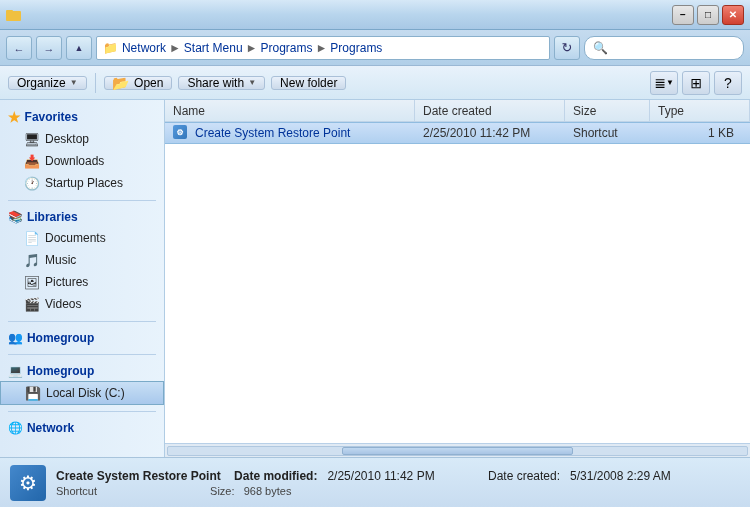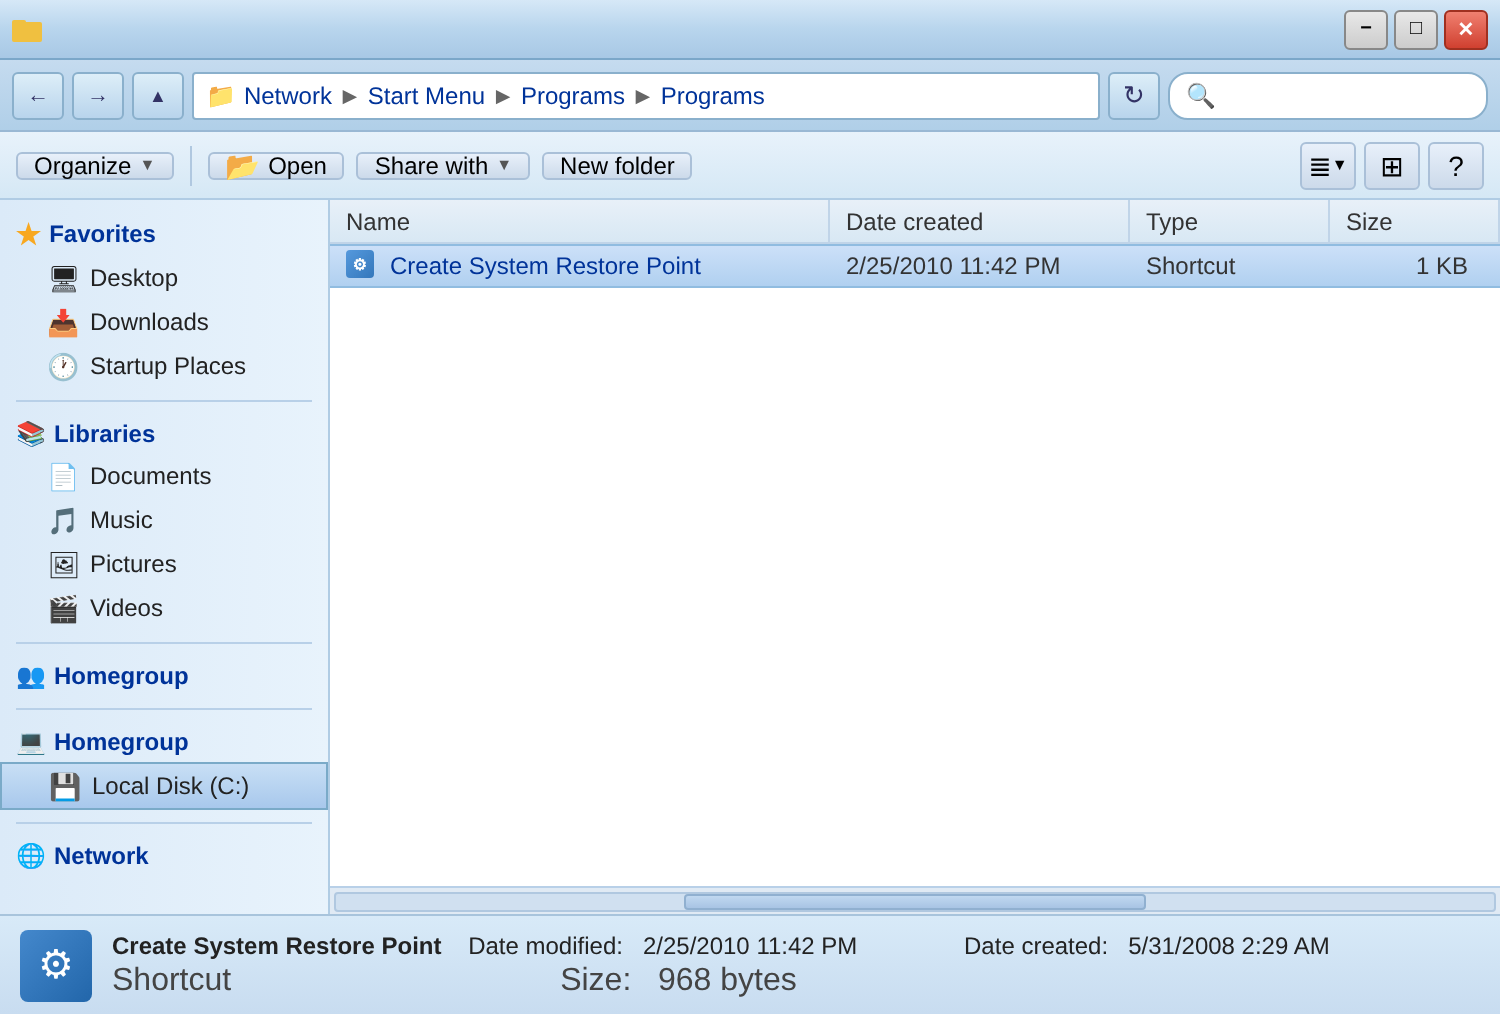--- a/index.html
+++ b/index.html
@@ -362,21 +362,21 @@
       display: flex;
       flex-direction: column;
       gap: 2px;
     }
     .status-name {
       font-size: 12px;
       font-weight: bold;
       color: #222;
     }
     .status-meta {
-      font-size: 16px;
+      font-size: 11px;
       color: #444;
     }
 
     
     .shortcut-icon {
       width: 16px;
       height: 16px;
       position: relative;
       display: inline-block;
     }
@@ -546,25 +546,25 @@
 
   <div class="content-area">
 
     <div class="file-list-header">
       <div class="col-header col-name">
         <span>Name</span>
       </div>
       <div class="col-header col-date">
         <span>Date created</span>
       </div>
+      <div class="col-header col-size">
+        <span>Size</span>
+      </div>
       <div class="col-header col-type">
         <span>Type</span>
-      </div>
-      <div class="col-header col-size">
-        <span>Size</span>
       </div>
     </div>
 
     <div class="file-list">
 
 
       <div class="file-row selected">
         <div class="file-cell name">
           <span class="shortcut-icon">
             <span class="shortcut-icon-inner">⚙</span>
@@ -592,21 +592,21 @@
 </div>
 
 <div class="status-bar">
   <div class="status-icon">
     <span>⚙</span>
   </div>
   <div class="status-details">
     <div class="status-name">
       <span>Create System Restore Point</span>
       &nbsp;&nbsp;
-      <span style="font-weight:normal;">Date modified:</span>
+      <span style="font-weight:bold;">Date modified:</span>
       &nbsp;
       <span style="font-weight:normal;">2/25/2010 11:42 PM</span>
       &nbsp;&nbsp;&nbsp;&nbsp;&nbsp;&nbsp;&nbsp;&nbsp;&nbsp;&nbsp;&nbsp;&nbsp;&nbsp;&nbsp;
       <span style="font-weight:normal;">Date created:</span>
       &nbsp;
       <span style="font-weight:normal;">5/31/2008 2:29 AM</span>
     </div>
     <div class="status-meta">
       <span>Shortcut</span>
       &nbsp;&nbsp;&nbsp;&nbsp;&nbsp;&nbsp;&nbsp;&nbsp;&nbsp;&nbsp;&nbsp;&nbsp;&nbsp;&nbsp;&nbsp;&nbsp;&nbsp;&nbsp;&nbsp;&nbsp;&nbsp;&nbsp;&nbsp;&nbsp;&nbsp;&nbsp;&nbsp;&nbsp;&nbsp;&nbsp;&nbsp;&nbsp;&nbsp;&nbsp;&nbsp;

